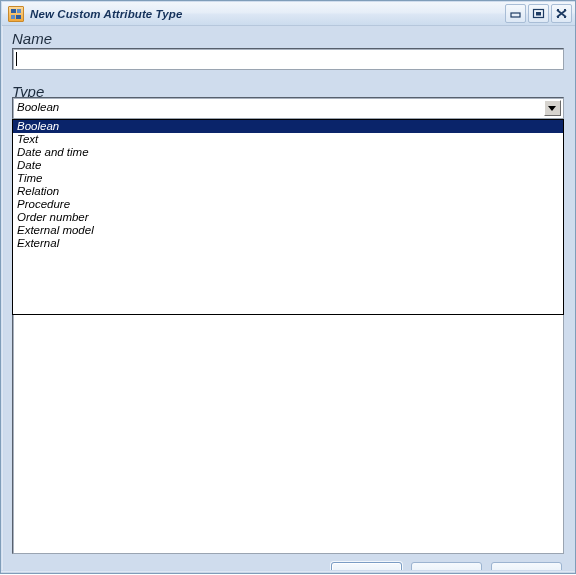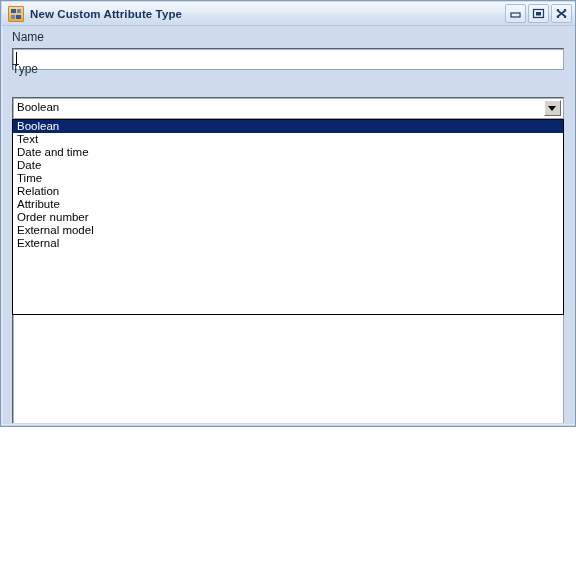--- a/index.html
+++ b/index.html
@@ -9,25 +9,26 @@
     background: #ffffff;
   }
   body {
     font-family: "Liberation Sans", sans-serif;
     -webkit-font-smoothing: antialiased;
   }
 
   #window {
     position: relative;
     width: 576px;
-    height: 427px;
+    height: 574px;
     box-sizing: border-box;
     background: #cfdced;
     border: 1px solid #7f9db9;
     overflow: hidden;
+    font-style: italic;
   }
 
   
   #titlebar {
     position: absolute;
     left: 1px; top: 1px;
     width: 574px; height: 24px;
     background: linear-gradient(to bottom, #f2f6fb 0%, #e6eef8 45%, #dbe6f4 55%, #ccdcee 100%);
     border-bottom: 1px solid #b6c7dc;
     box-sizing: border-box;
@@ -95,21 +96,21 @@
   
   #client {
     position: absolute;
     left: 1px; top: 25px;
     width: 574px; height: 549px;
     background: #cfdced;
   }
 
   .field-label {
     position: absolute;
-    font-size: 12px;
+    font-size: 15px;
     color: #1d2c3e;
     white-space: nowrap;
   }
 
   
   .textbox {
     position: absolute;
     box-sizing: border-box;
     background: #ffffff;
     border: 1px solid #57606d;
@@ -297,39 +298,39 @@
 
   <div id="client">
 
     <span class="field-label" style="left:10px; top:4px;">Name</span>
 
     <span class="textbox" style="left:10px; top:22px; width:552px; height:22px;">
       <span class="caret"></span>
       <span class="val" title=""></span>
     </span>
 
-    <span class="field-label" style="left:10px; top:36px;">Type</span>
+    <span class="field-label" style="left:10px; top:57px;">Type</span>
 
     <div id="body-panel"></div>
 
     <div id="combo">
       <span id="combo-value">Boolean</span>
       <span id="combo-arrow-btn">
         <span class="tri"></span>
       </span>
     </div>
 
     <div id="dropdown">
         <div class="dd-item selected">Boolean</div>
         <div class="dd-item">Text</div>
         <div class="dd-item">Date and time</div>
         <div class="dd-item">Date</div>
         <div class="dd-item">Time</div>
         <div class="dd-item">Relation</div>
-        <div class="dd-item">Attribute</div>
+        <div class="dd-item">Procedure</div>
         <div class="dd-item">Order number</div>
         <div class="dd-item">External model</div>
         <div class="dd-item">External</div>
       </div>
 
     <div id="footer"></div>
     <div id="button-row">
       <div class="dlg-btn focused" id="btn-ok">OK</div>
       <div class="dlg-btn" id="btn-cancel">Cancel</div>
       <div class="dlg-btn" id="btn-help">Help</div>

